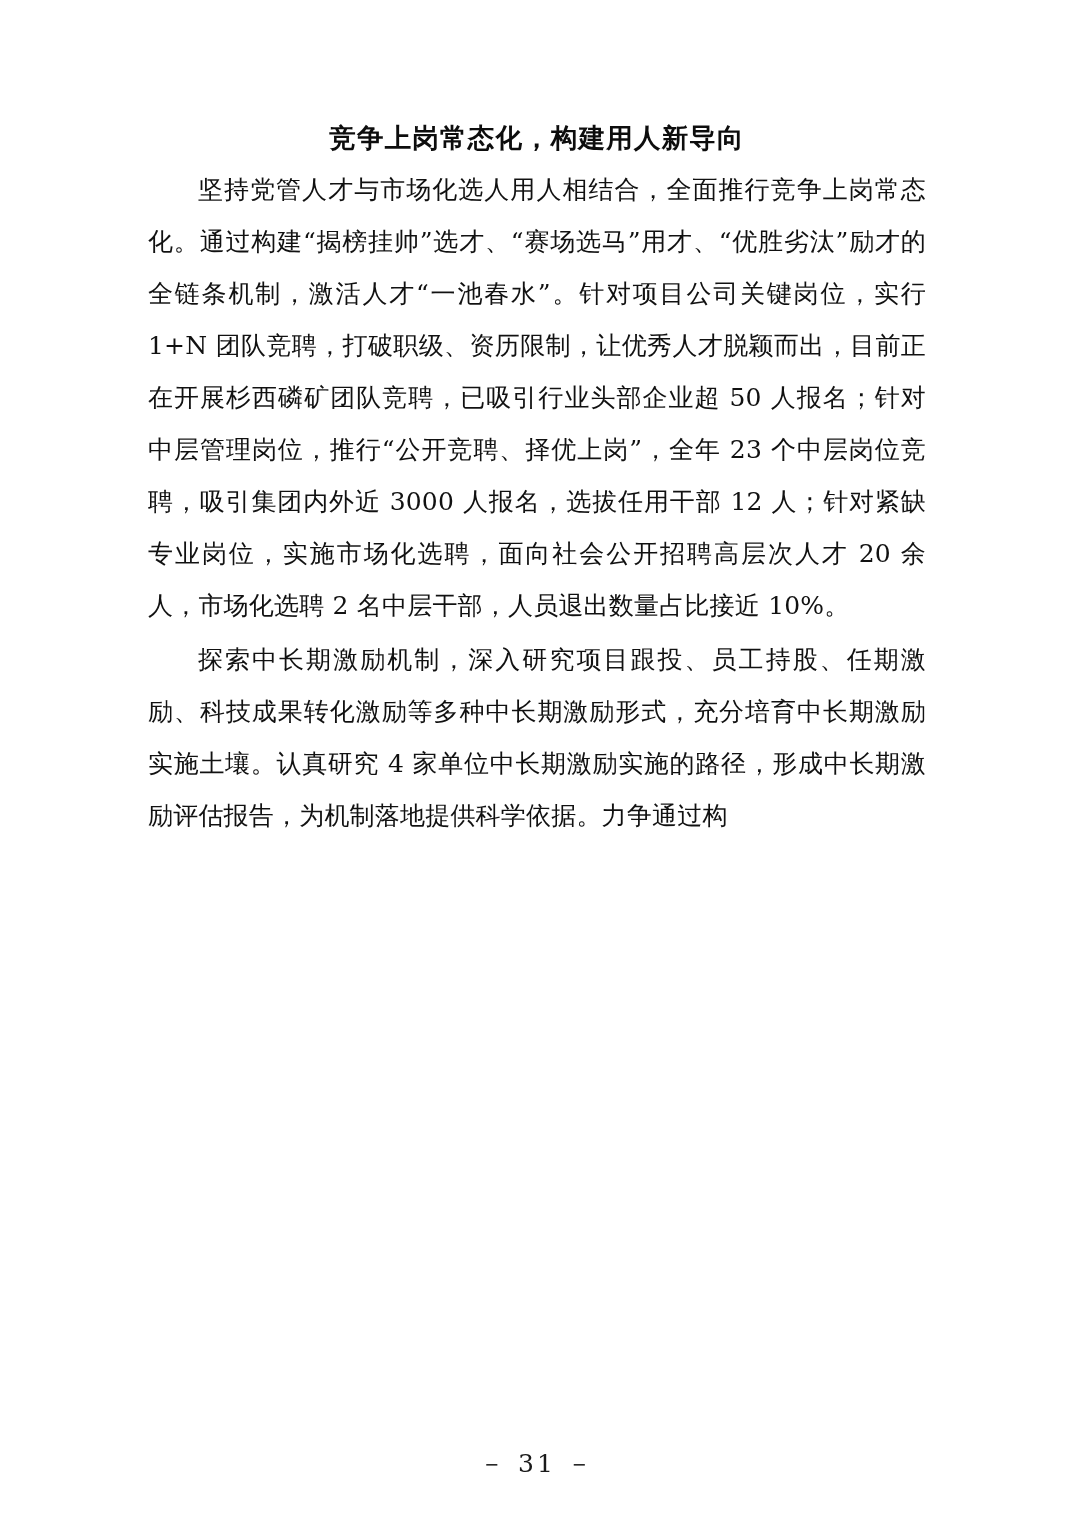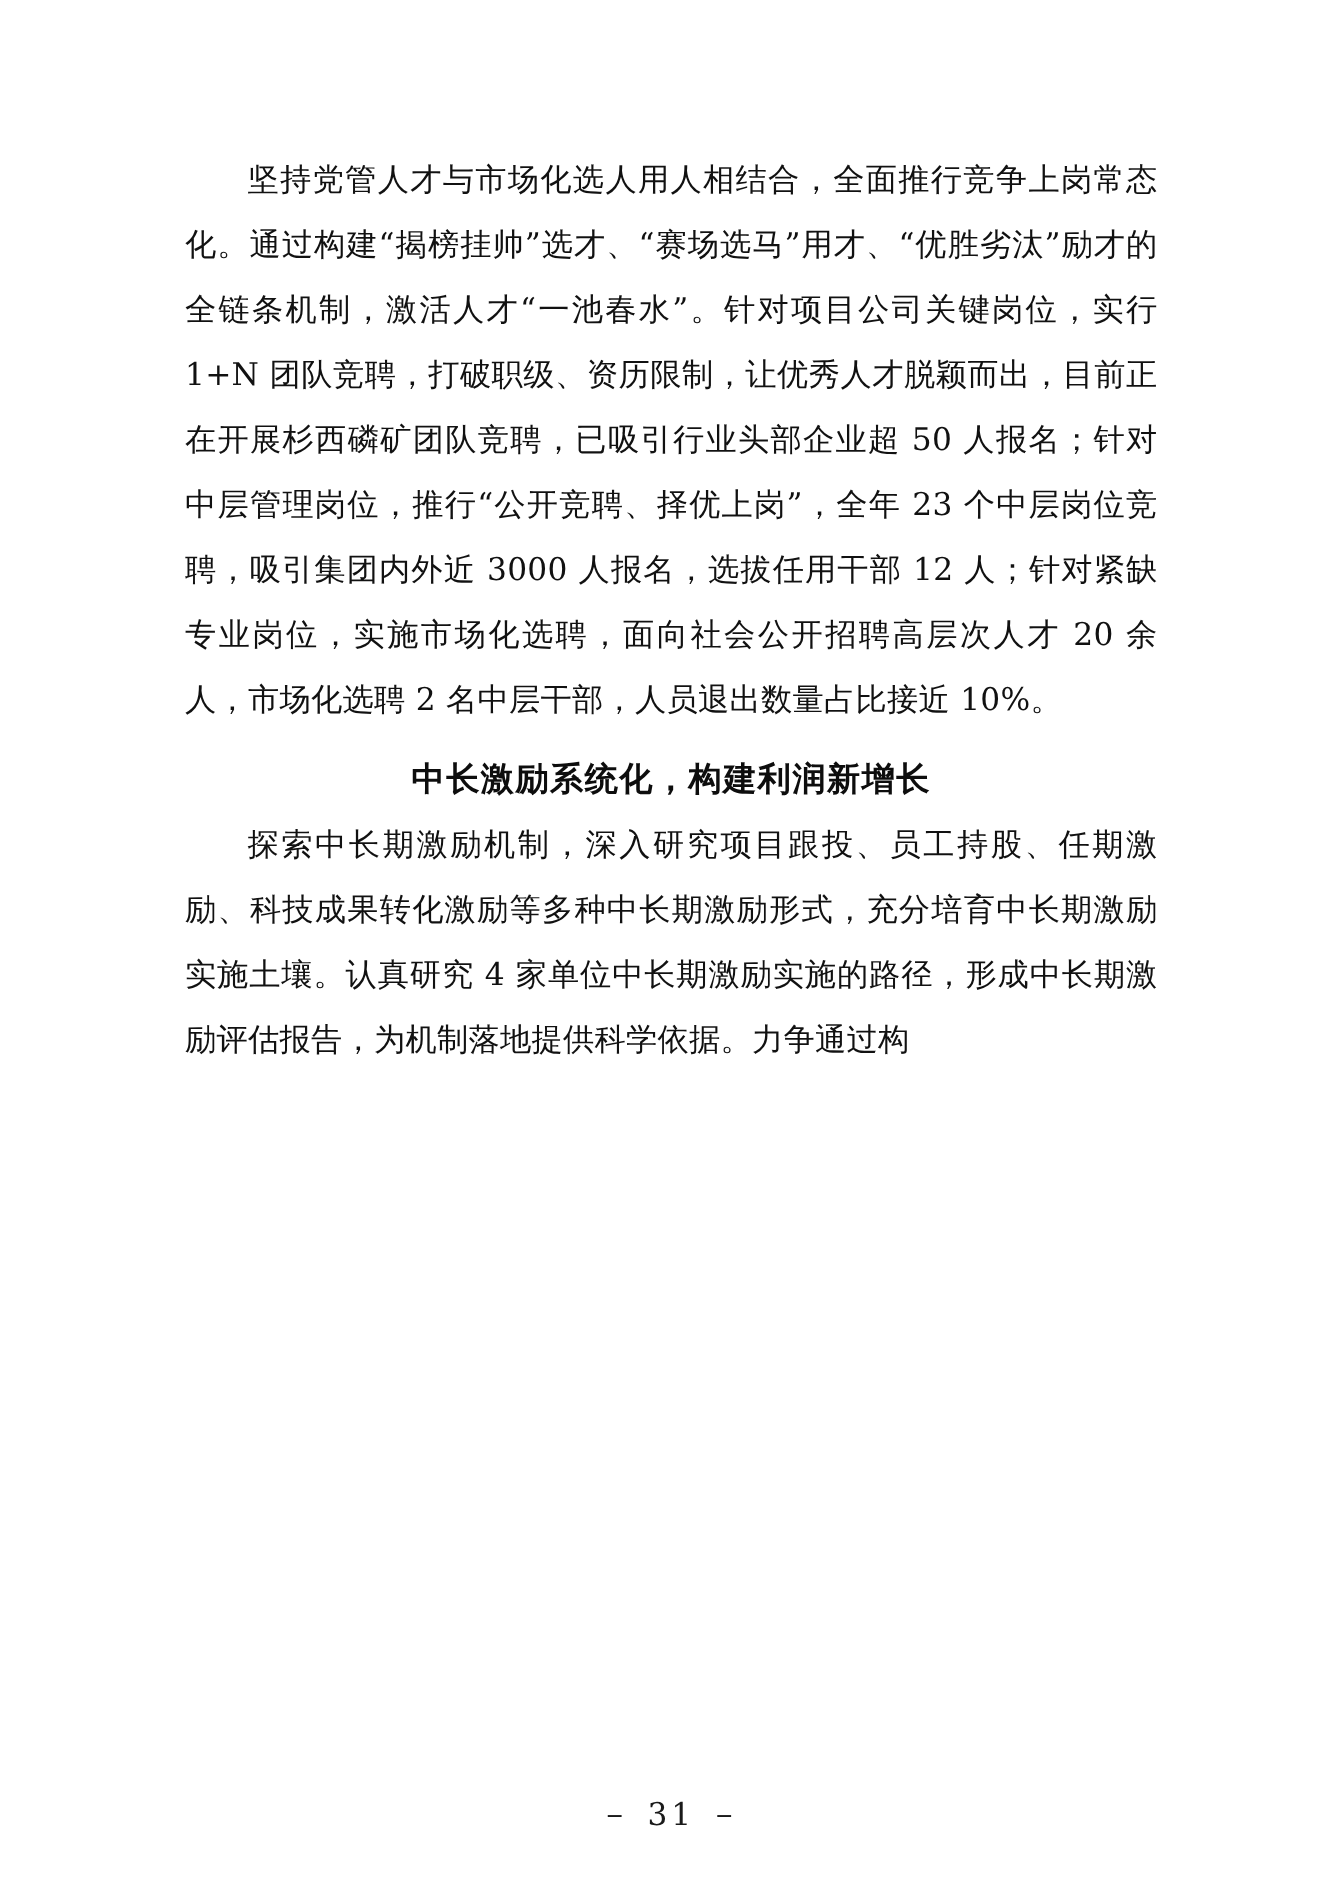--- a/index.html
+++ b/index.html
@@ -46,36 +46,36 @@
     text-justify: inter-ideograph;
     text-indent: 2em;
     margin: 0 0 2px 0;
     color: #111111;
     letter-spacing: 0.2px;
   }
   .page-number {
     position: absolute;
     left: 0;
     right: 0;
-    bottom: 52px;
+    bottom: 40px;
     text-align: center;
     font-size: 25px;
     letter-spacing: 3px;
     color: #1a1a1a;
     font-family: "DejaVu Serif", "Liberation Serif", serif;
   }
 </style>
 </head>
 <body>
 
 <div class="page">
   <div class="doc-body">
 
+    <h2 class="section-heading">竞争上岗常态化，构建用人新导向</h2>
     <p class="para">坚持党管人才与市场化选人用人相结合，全面推行竞争上岗常态化。通过构建“揭榜挂帅”选才、“赛场选马”用才、“优胜劣汰”励才的全链条机制，激活人才“一池春水”。针对项目公司关键岗位，实行 1+N 团队竞聘，打破职级、资历限制，让优秀人才脱颖而出，目前正在开展杉西磷矿团队竞聘，已吸引行业头部企业超 50 人报名；针对中层管理岗位，推行“公开竞聘、择优上岗”，全年 23 个中层岗位竞聘，吸引集团内外近 3000 人报名，选拔任用干部 12 人；针对紧缺专业岗位，实施市场化选聘，面向社会公开招聘高层次人才 20 余人，市场化选聘 2 名中层干部，人员退出数量占比接近 10%。</p>
 
 
-    <h2 class="section-heading spaced-top">中长激励系统化，构建利润新增长</h2>
     <p class="para">探索中长期激励机制，深入研究项目跟投、员工持股、任期激励、科技成果转化激励等多种中长期激励形式，充分培育中长期激励实施土壤。认真研究 4 家单位中长期激励实施的路径，形成中长期激励评估报告，为机制落地提供科学依据。力争通过构</p>
 
   </div>
 
   <div class="page-number">－ 31 －</div>
 </div>
 
 </body></html>

